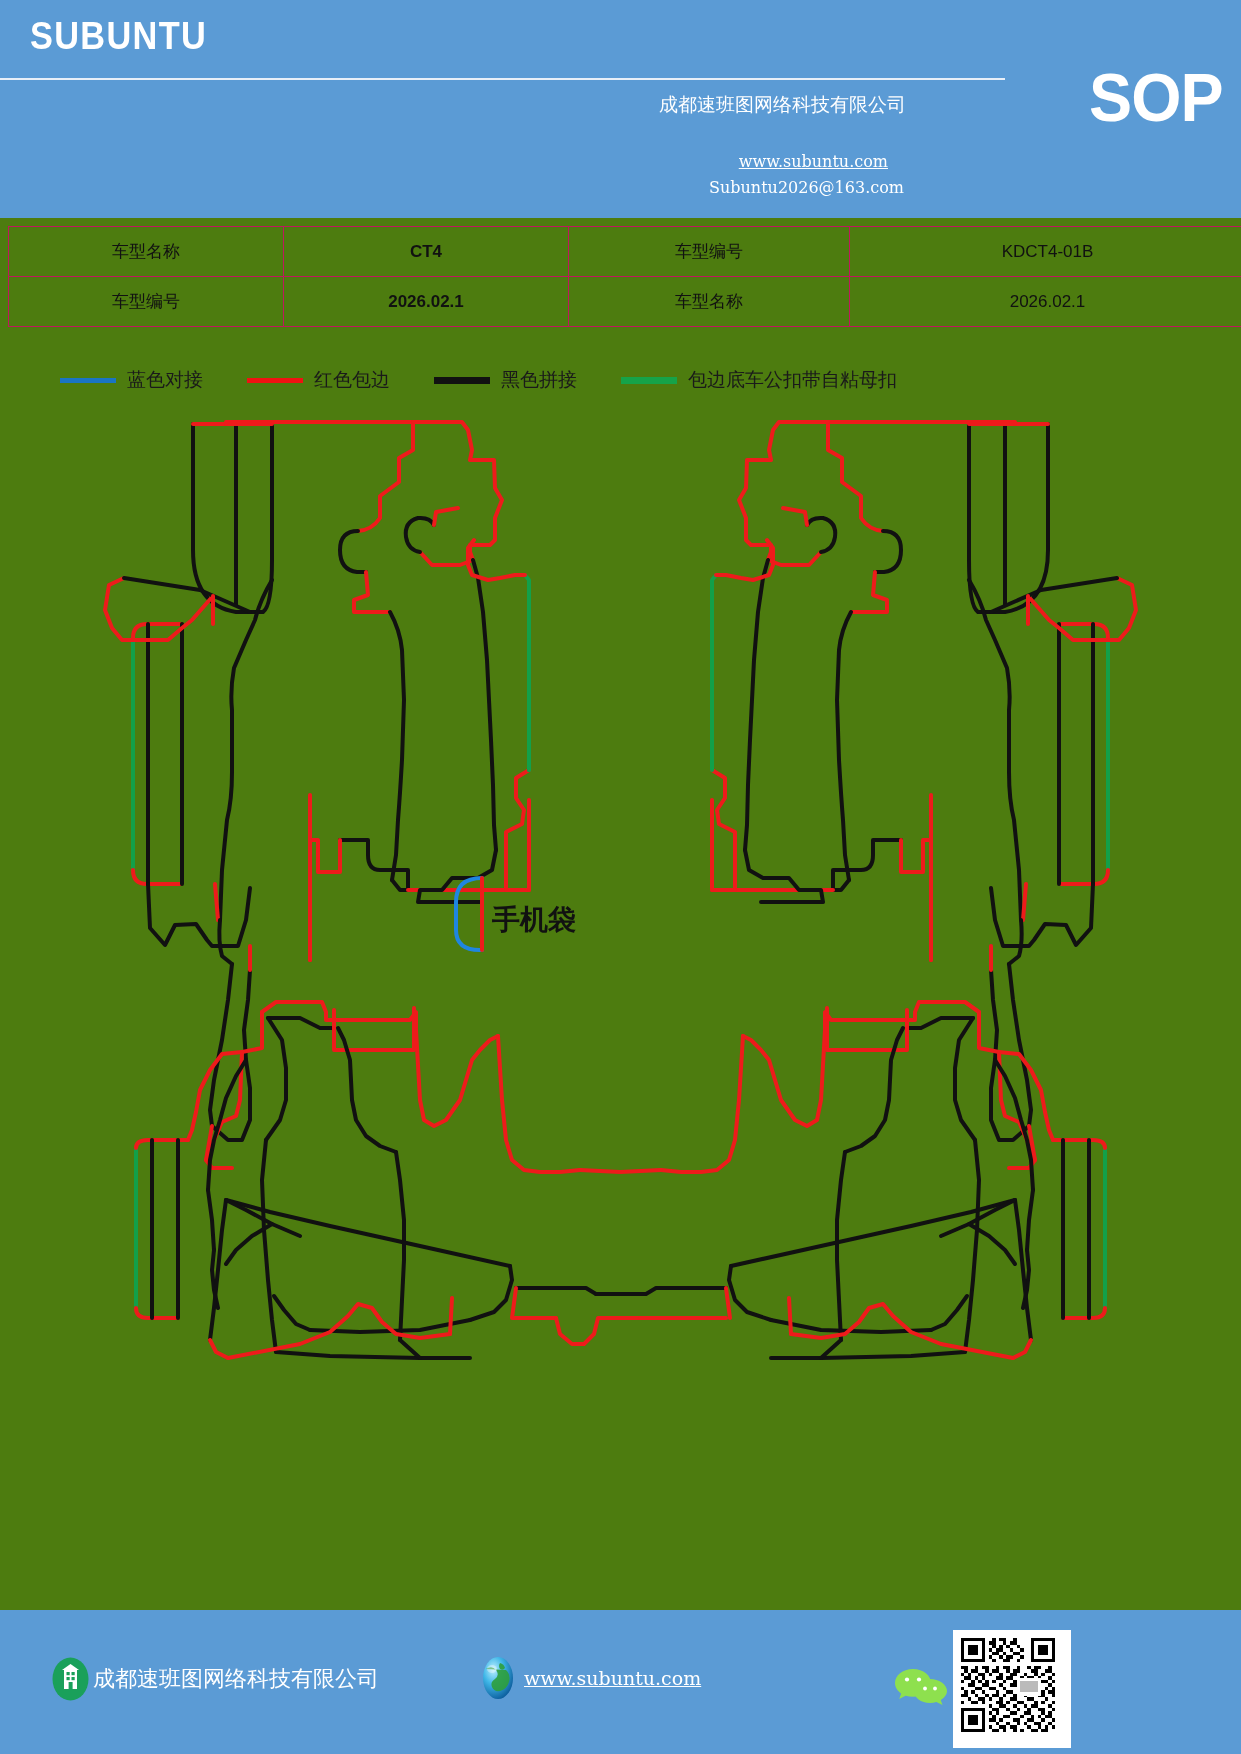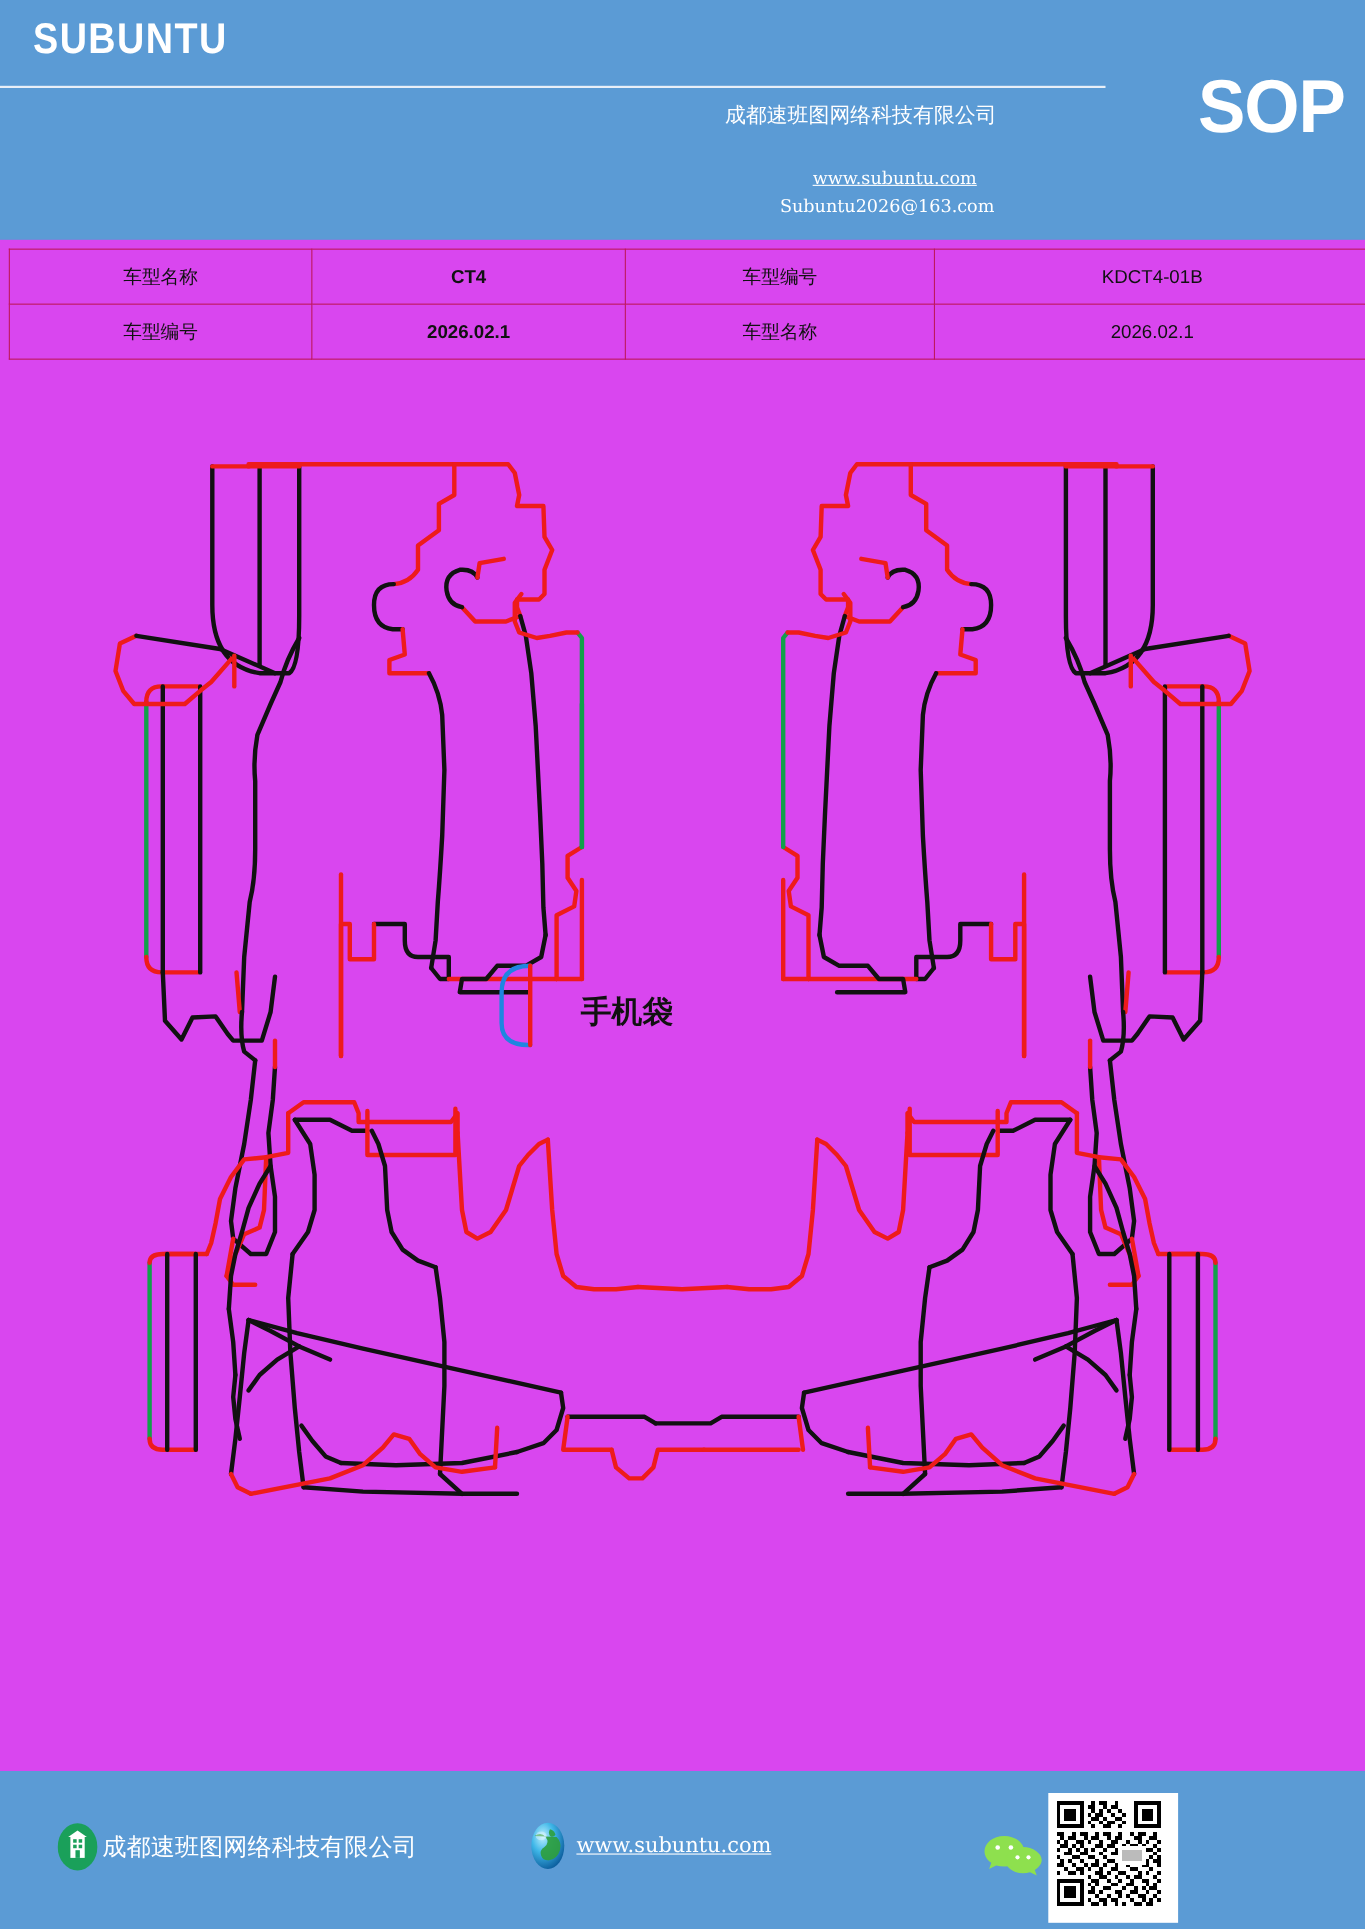--- a/index.html
+++ b/index.html
@@ -7,21 +7,21 @@
     padding: 0;
     background: #ffffff;
   }
   body {
     font-family: "Liberation Sans", "DejaVu Sans", sans-serif;
   }
   .page {
     position: relative;
     width: 1241px;
     height: 1754px;
-    background: #d946ef;
+    background: #4d7c0f;
     overflow: hidden;
   }
 
   
   .header {
     position: absolute;
     left: 0; top: 0;
     width: 1241px;
     height: 218px;
     background: #5B9BD5;
@@ -147,21 +147,21 @@
   .drawing {
     position: absolute;
     left: 0; top: 400px;
     width: 1241px;
     height: 1010px;
   }
   .drawing svg { display: block; }
 
   .phone-label {
     position: absolute;
-    left: 528px; top: 901px;
+    left: 492px; top: 901px;
     font-family: "DejaVu Sans", sans-serif;
     font-weight: bold;
     font-size: 28px;
     color: #111111;
   }
 
   
   .footer {
     position: absolute;
     left: 0; top: 1610px;
@@ -234,20 +234,38 @@
       </tr>
       <tr>
         <td class="col-a">车型编号</td>
         <td class="col-b val">2026.02.1</td>
         <td class="col-c">车型名称</td>
         <td class="col-d val">2026.02.1</td>
       </tr>
     </tbody>
   </table>
 
+  <div class="legend">
+    <div class="legend-item">
+      <span class="legend-swatch" style="background:#1a75c4"></span>
+      <span class="legend-label">蓝色对接</span>
+    </div>
+    <div class="legend-item">
+      <span class="legend-swatch" style="background:#f01212"></span>
+      <span class="legend-label">红色包边</span>
+    </div>
+    <div class="legend-item">
+      <span class="legend-swatch" style="background:#111111;height:7px"></span>
+      <span class="legend-label">黑色拼接</span>
+    </div>
+    <div class="legend-item">
+      <span class="legend-swatch" style="background:#16a349;height:7px"></span>
+      <span class="legend-label">包边底车公扣带自粘母扣</span>
+    </div>
+  </div>
 
   <div class="drawing">
     <svg width="1241" height="1010" viewBox="0 0 1241 1010" xmlns="http://www.w3.org/2000/svg">
       <g fill="none" stroke-width="4" stroke-linecap="round" stroke-linejoin="round">
 
         <g>
           <path d="M193,24 L193,150 Q193,205 236,212 L263,212 Q272,206 272,160 L272,24" stroke="#111111"></path>
           <path d="M236,24 L236,205" stroke="#111111"></path>
           <path d="M193,24 L272,24" stroke="#ee1b1b"></path>
         </g>

